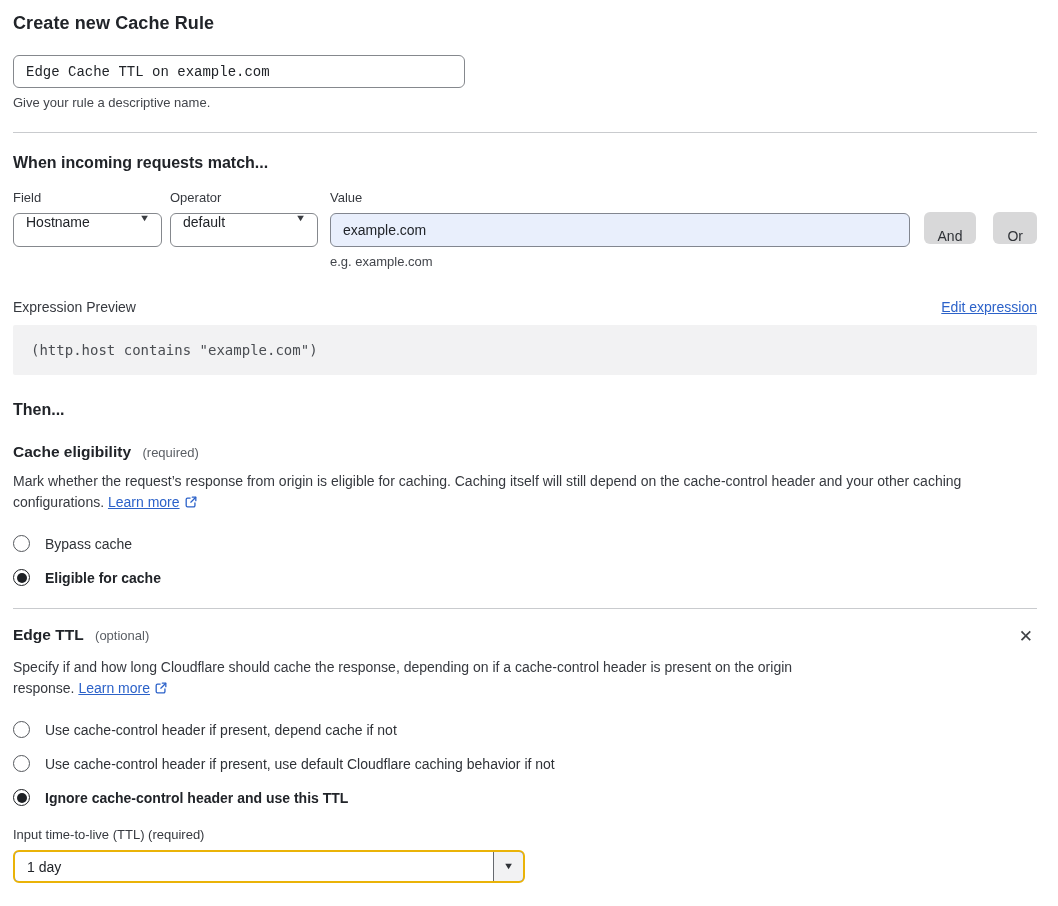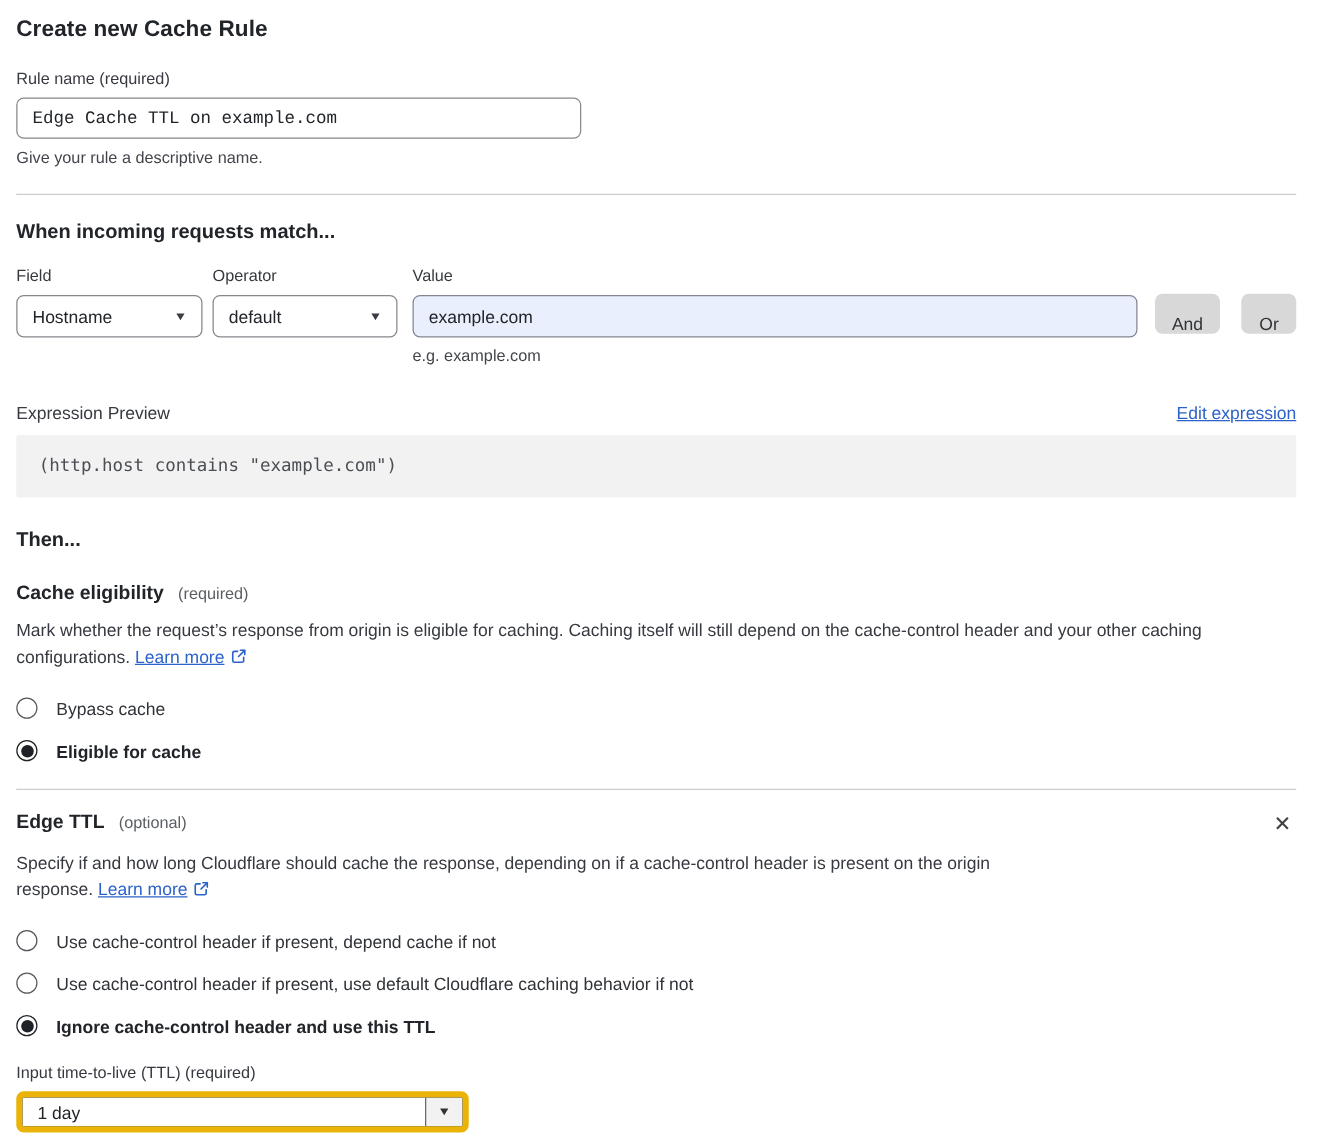--- a/index.html
+++ b/index.html
@@ -32,21 +32,21 @@
   .rule-name-group { margin-top: 21px; }
   .match-section h2 { margin-top: 21px; }
 
   .builder-row { display: flex; align-items: flex-start; margin-top: 18px; }
   .col-field { width: 149px; }
   .col-operator { width: 148px; margin-left: 8px; }
   .col-value { flex: 1; margin-left: 12px; }
 
   .select-box {
     height: 34px; border: 1px solid #85888d; border-radius: 6px; background: #fff;
-    display: flex; align-items: center; justify-content: space-between;
+    display: flex; align-items: flex-start; justify-content: space-between;
     padding: 0 12px; font-size: 14px; color: #212429; cursor: pointer;
   }
   .caret { font-size: 9px; color: #3a3d42; line-height: 1; transform: scaleX(1.25); }
 
   .value-input {
     width: 100%; height: 34px;
     border: 1px solid #82868f; border-radius: 6px;
     background: #e9effc; padding: 0 12px;
     font-size: 14px; color: #212429; outline: none;
     font-family: "Liberation Sans", sans-serif;
@@ -96,43 +96,42 @@
 
   .section-head { display: flex; justify-content: space-between; align-items: flex-start; margin-top: 17px; gap: 22px; }
   .close-btn {
     background: none; border: none; cursor: pointer;
     font-size: 17px; color: #3f4246; line-height: 1; padding: 2px 4px;
     font-family: "Liberation Sans", sans-serif;
   }
 
   .ttl-group { margin-top: 21px; }
   .combo {
-    width: 362px; height: 33px; border: 5px solid #eab308; border-radius: 6px;
-    display: flex; overflow: hidden; background: #404040;
+    width: 512px; height: 33px; border: 2px solid #eab308; border-radius: 6px;
+    display: flex; overflow: hidden; background: #1d4ed8;
   }
   .combo-input {
     flex: 1; border: none; outline: none; padding: 0 12px;
     font-size: 14px; color: #212429; font-family: "Liberation Sans", sans-serif;
   }
   .combo-btn {
     width: 30px; border: none; border-left: 1px solid #66696e;
     background: #f2f2f3; cursor: pointer; display: flex;
     align-items: center; justify-content: center;
   }
   .combo-btn .caret { font-size: 9px; color: #2f3237; }
 </style>
 </head>
 <body>
 
 <div class="page">
 
   <h1>Create new Cache Rule</h1>
 
   <div class="rule-name-group">
-    <label class="field-label">Rule name (required)</label>
     <input class="text-input" type="text" value="Edge Cache TTL on example.com" style="">
     <div class="help">Give your rule a descriptive name.</div>
   </div>
 
   <hr class="divider">
 
   <div class="match-section">
     <h2>When incoming requests match...</h2>
 
     <div class="builder-row">

